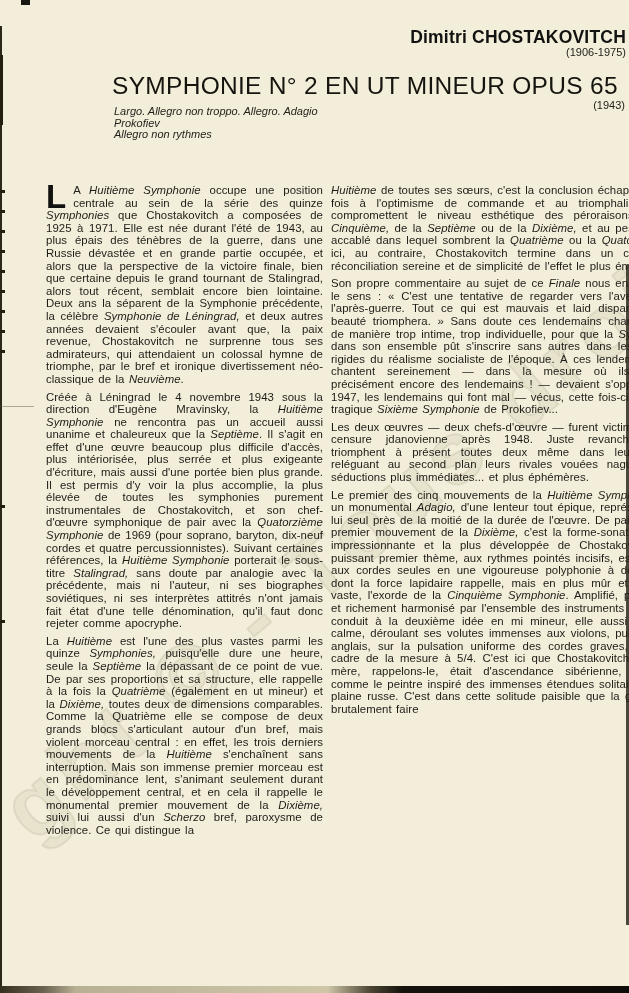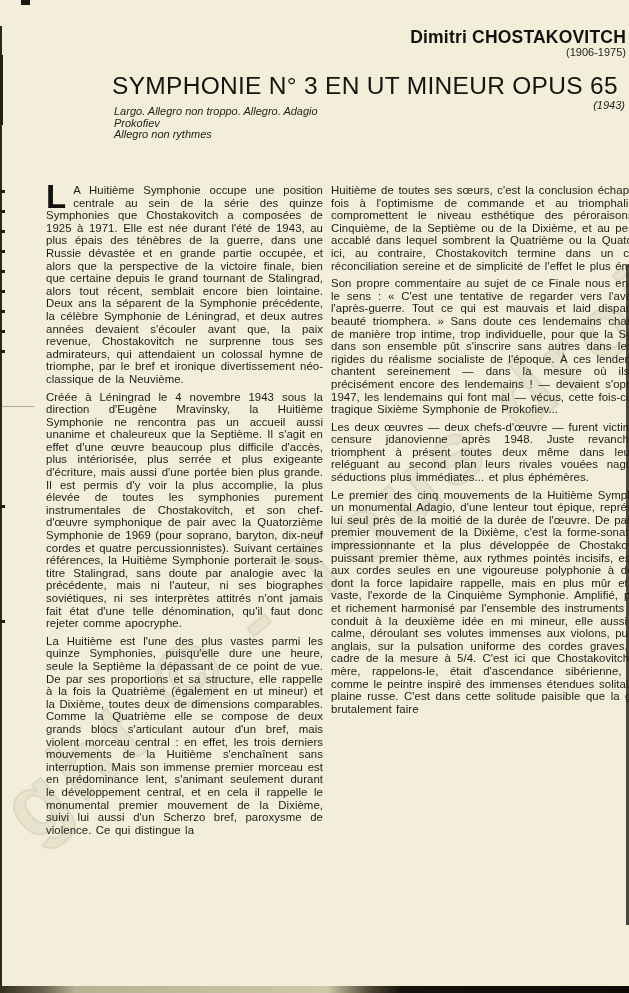--- a/index.html
+++ b/index.html
@@ -10,30 +10,30 @@
     color:#1d1c18;
   }
   
   .composer{position:absolute;top:28px;right:3px;text-align:right;line-height:1.05;}
   .composer .name{font-size:17.5px;font-weight:700;letter-spacing:.2px;color:#121210;white-space:nowrap;text-align:center;}
   .composer .dates{font-size:11px;margin-top:1px;color:#24231e;}
   .work-title{
     position:absolute;left:112px;top:72px;font-size:24.5px;font-weight:400;
     letter-spacing:.3px;white-space:nowrap;color:#15140f;
   }
-  .work-year{position:absolute;top:99px;right:4px;font-size:11px;color:#24231e;font-style:italic;}
+  .work-year{position:absolute;top:99px;right:4px;font-size:11px;color:#24231e;}
   .movements{position:absolute;left:114px;top:106px;font-style:italic;font-size:11px;line-height:11.6px;color:#201f1a;}
   .movements div{white-space:nowrap;}
   
   .columns{position:absolute;left:46px;top:184px;width:640px;display:flex;}
   .col{font-size:11.4px;line-height:12.6px;text-align:justify;word-spacing:1.2px;letter-spacing:.05px;hyphens:auto;-webkit-hyphens:auto;}
   .col-left{width:277px;margin-right:8px;}
   .col-right{width:345px;}
   .col p{margin:0 0 5px 0;}
-  .it{}
+  .it{font-style:italic;}
   .dropcap{float:left;font-weight:700;font-size:33px;line-height:25px;padding-right:7px;color:#121210;}
   
   .watermark{
     position:absolute;left:-18px;top:782px;transform:rotate(-40deg);transform-origin:0 0;
     font-size:88px;font-weight:700;letter-spacing:8px;white-space:nowrap;
     color:rgba(95,88,60,.07);-webkit-text-stroke:2px rgba(95,88,60,.10);
     pointer-events:none;
   }
   
   .edge-left{position:absolute;left:0;top:26px;bottom:0;width:2px;background:#2b2819;}
@@ -52,21 +52,21 @@
 
 <div class="page">
 
   <div class="watermark">ght © - Tous droits</div>
 
   <div class="composer">
     <div class="name">Dimitri CHOSTAKOVITCH</div>
     <div class="dates">(1906-1975)</div>
   </div>
 
-  <div class="work-title">SYMPHONIE N° 3 EN UT MINEUR OPUS 65</div>
+  <div class="work-title">SYMPHONIE N° 2 EN UT MINEUR OPUS 65</div>
   <div class="work-year">(1943)</div>
 
   <div class="movements">
     <div>Largo. Allegro non troppo. Allegro. Adagio</div>
     <div>Prokofiev</div>
     <div>Allegro non rythmes</div>
   </div>
 
   <div class="columns">
     <div class="col col-left">

